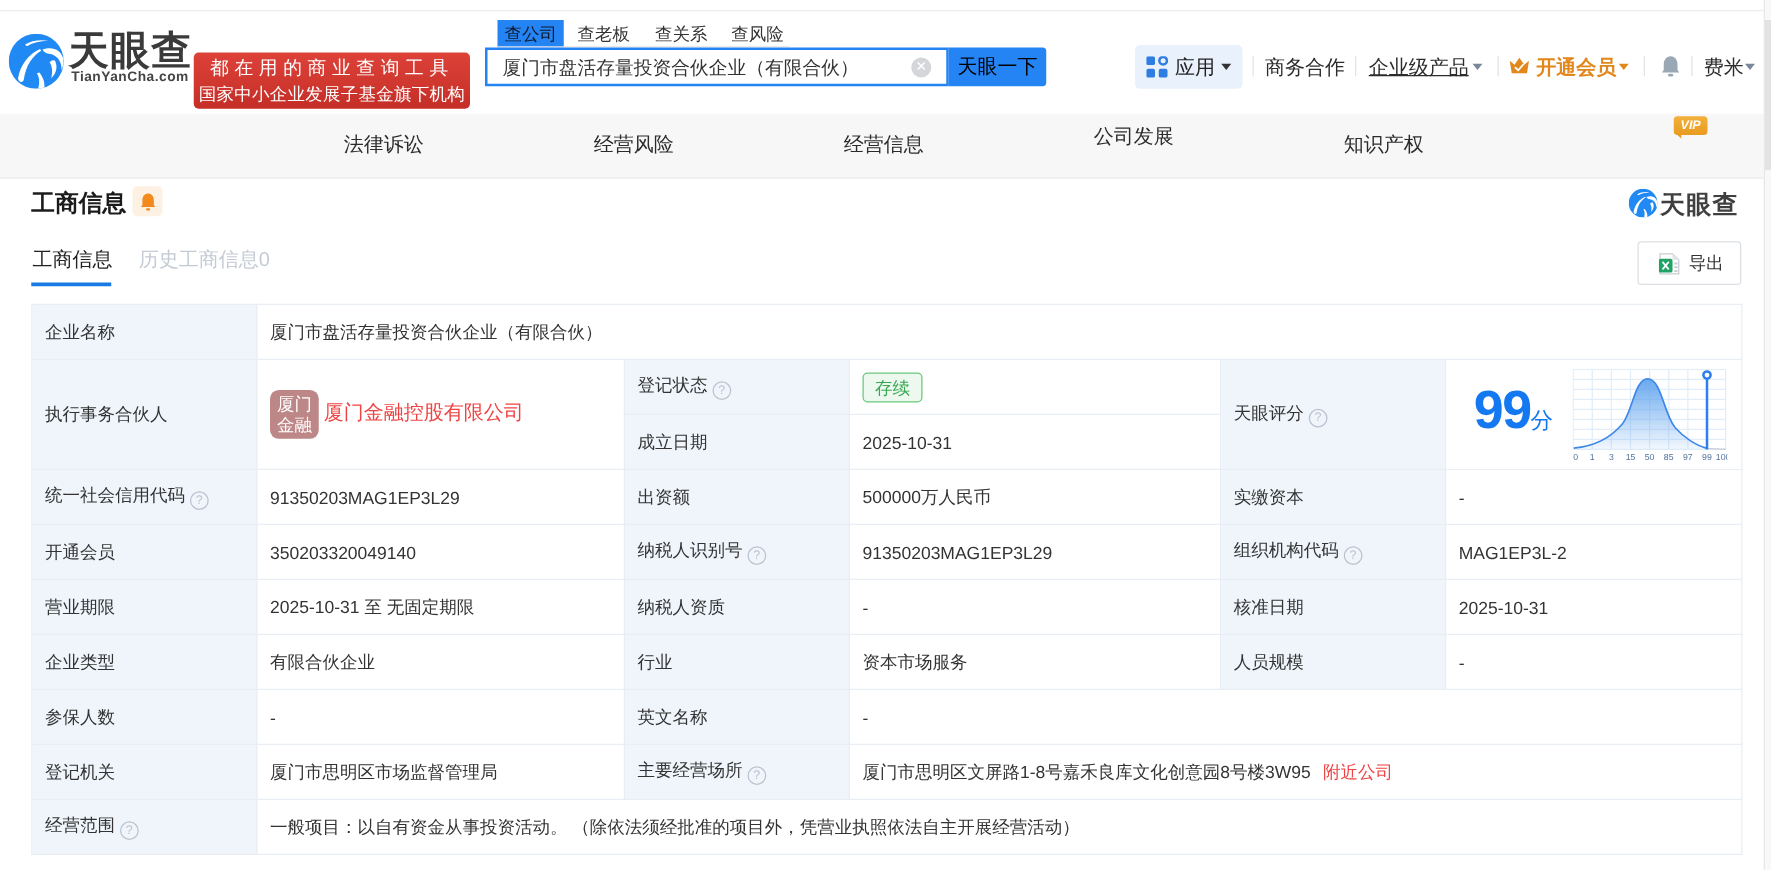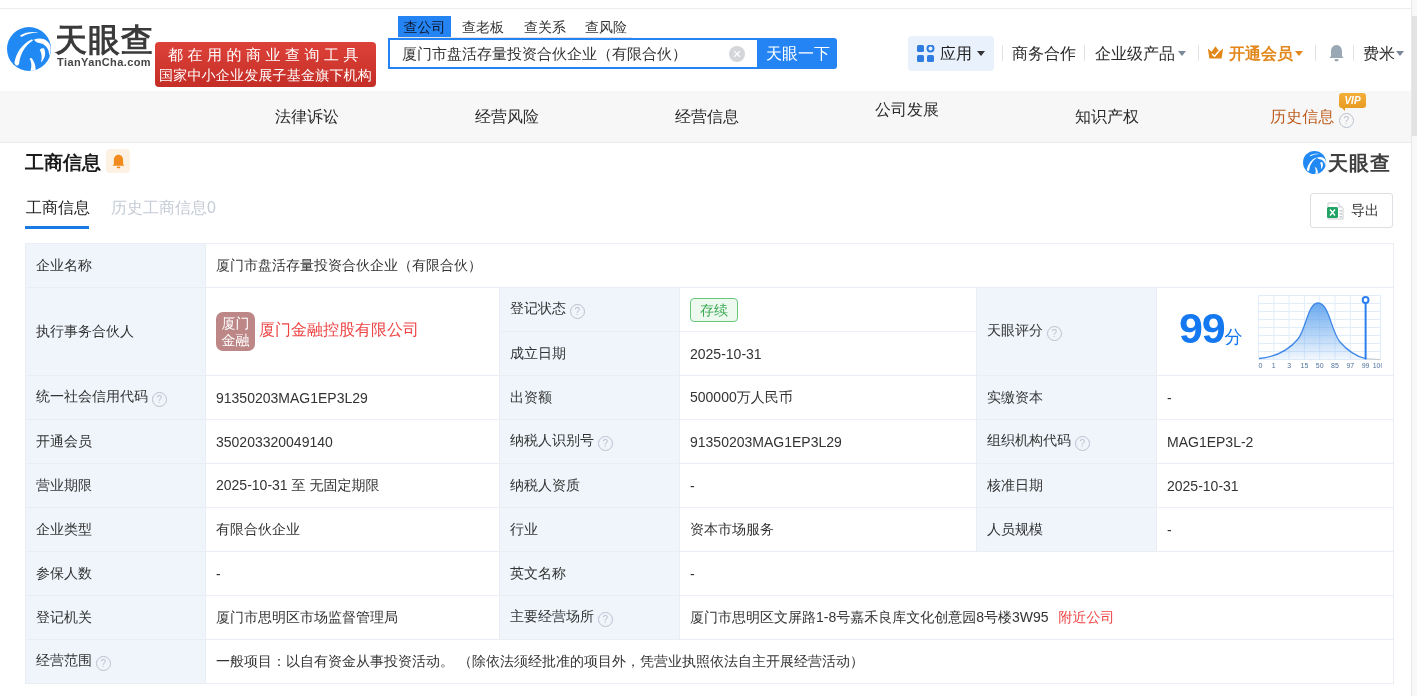--- a/index.html
+++ b/index.html
@@ -19,21 +19,21 @@
 .redbox .l2 { font-size:14px; letter-spacing:0.2px; line-height:20px; }
 
 
 .stabs { left:398px; top:16px; height:22px; font-size:14px; }
 .stab { position:absolute; top:0; height:22px; line-height:22px; white-space:nowrap; }
 .stab.active { background:#2484f4; color:#0f172a; text-align:center; width:53px; }
 .tabline { left:398px; top:37px; width:234px; height:1px; background:#e3e3e3; }
 .sbox { left:388px; top:38px; width:371px; height:31px; background:#fff; border:2px solid #2484f4; }
 .sbox .q { position:absolute; left:12px; top:5px; font-size:15px; color:#333; }
 .sclear { left:729px; top:46px; width:16px; height:16px; border-radius:50%; background:#d4d6d9; color:#fff; font-size:11px; line-height:16px; text-align:center; }
-.sbtn { left:759px; top:38px; width:78px; height:31px; background:#2484f4; color:#ffffff; font-size:16px; text-align:center; line-height:31px; border-radius:0 3px 3px 0; }
+.sbtn { left:759px; top:38px; width:78px; height:31px; background:#2484f4; color:#000000; font-size:16px; text-align:center; line-height:31px; border-radius:0 3px 3px 0; }
 
 
 .rmenu { font-size:16px; color:#2c2c2c; }
 .chip { left:908px; top:36px; width:86px; height:35px; background:#e9f1fc; border-radius:4px; }
 .appicon { left:917px; top:45px; }
 .apptext { left:940px; top:44px; font-size:16px; color:#222; }
 .caret { width:0; height:0; border-left:4.5px solid transparent; border-right:4.5px solid transparent; border-top:5px solid #333; }
 .caret.gray { border-top-color:#7a8899; }
 .caret.orange { border-top-color:#e2871c; }
 .vsep { width:1px; height:16px; background:#e2e2e2; top:45px; }
@@ -112,21 +112,21 @@
     <rect x="0" y="0" width="7" height="7" rx="1.5" fill="#2f7de0"></rect>
     <circle cx="13.5" cy="3.5" r="3" fill="none" stroke="#2f7de0" stroke-width="2"></circle>
     <rect x="0" y="10" width="7" height="7" rx="1.5" fill="#2f7de0"></rect>
     <rect x="10" y="10" width="7" height="7" rx="1.5" fill="#2f7de0"></rect>
   </svg>
   <div class="abs apptext">应用</div>
   <div class="abs caret" style="left:977px; top:51px;"></div>
   <div class="abs vsep" style="left:1002px;"></div>
   <div class="abs rmenu mitem" style="left:1012px;">商务合作</div>
   <div class="abs vsep" style="left:1084px;"></div>
-  <div class="abs rmenu mitem" style="left:1095px;">企业级产品</div>
+  <div class="abs rmenu mitem" style="left:1095px;text-decoration:underline;">企业级产品</div>
   <div class="abs caret gray" style="left:1178px; top:51px;"></div>
   <div class="abs vsep" style="left:1198px;"></div>
   <svg class="abs" style="left:1207px; top:45px;" width="17" height="15" viewBox="0 0 17 15">
     <path d="M0.8 3.6 L4.6 6.8 L8.5 1.2 L12.4 6.8 L16.2 3.6 L14.6 13.6 L2.4 13.6 Z" fill="#e2871c"></path>
     <path d="M5.4 9.2 L7.6 11.2 L11.4 6.8" fill="none" stroke="#fff" stroke-width="1.5" stroke-linecap="round" stroke-linejoin="round"></path>
   </svg>
   <div class="abs rmenu mitem vip-orange" style="left:1229px;">开通会员</div>
   <div class="abs caret orange" style="left:1295px; top:51px;"></div>
   <div class="abs vsep" style="left:1315px;"></div>
   <svg class="abs" style="left:1329px; top:44px;" width="15" height="18" viewBox="0 0 15 18">
@@ -136,21 +136,20 @@
   <div class="abs vsep" style="left:1353px;"></div>
   <div class="abs rmenu mitem" style="left:1363px;">费米</div>
   <div class="abs caret gray" style="left:1396px; top:51px;"></div>
 
   <div class="abs navbar"></div>
   <div class="abs navtab" style="left:207px; top:91px;">法律诉讼</div>
   <div class="abs navtab" style="left:407px; top:91px;">经营风险</div>
   <div class="abs navtab" style="left:607px; top:91px;">经营信息</div>
   <div class="abs navtab" style="left:807px; top:84px;">公司发展</div>
   <div class="abs navtab" style="left:1007px; top:91px;">知识产权</div>
-  <div class="abs navtab hist" style="left:1207px; top:91px;">历史信息 <span class="qmark">?</span></div>
   <div class="abs vipbadge">VIP</div>
 
   <div class="abs sectitle">工商信息</div>
   <div class="abs bellchip"></div>
   <svg class="abs" style="left:112px; top:154px;" width="13" height="15" viewBox="0 0 15 18">
     <path d="M7.5 1 C11 1 13 4 13 7.5 L13 12 L14.5 14 L0.5 14 L2 12 L2 7.5 C2 4 4 1 7.5 1 Z" fill="#f28a1d"></path>
     <rect x="5.5" y="15" width="4" height="2.2" rx="1" fill="#f28a1d"></rect>
   </svg>
   <div class="abs subtab1">工商信息</div>
   <div class="abs subtab2">历史工商信息0</div>

